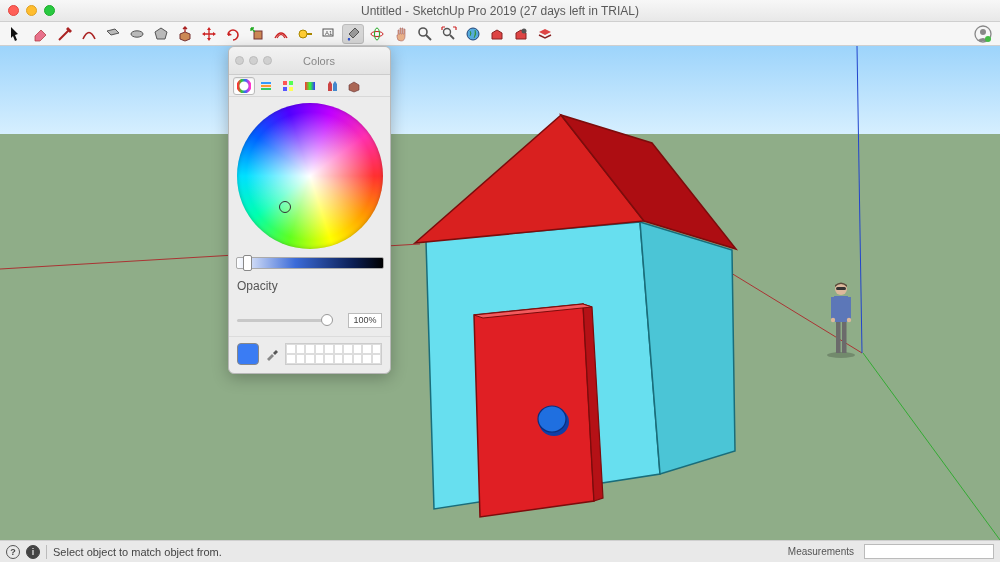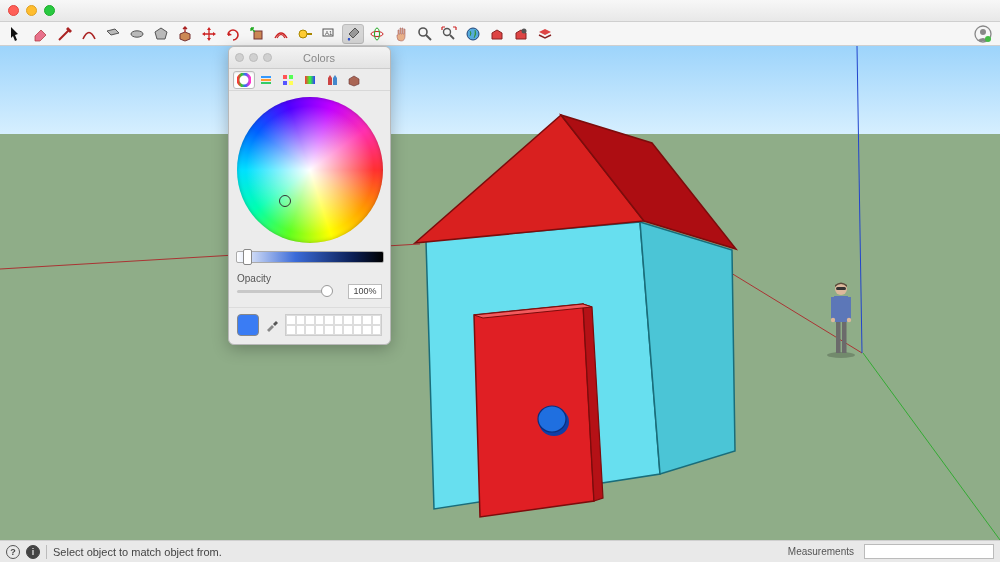--- a/index.html
+++ b/index.html
@@ -20,39 +20,39 @@
 .tbtn.active{ background:#d6d6d6; border:1px solid #bcbcbc; }
 .tbtn svg{ width:16px;height:16px; }
 .user-ic{ position:absolute; right:8px; width:18px;height:18px; }
 
 
 .viewport { position:absolute; top:46px; left:0; right:0; bottom:22px; overflow:hidden; }
 .viewport svg{ width:100%; height:100%; display:block; }
 
 
 .panel { position:absolute; top:46px; left:228px; width:163px; background:#ececec; border:1px solid #b8b8b8; border-radius:6px; box-shadow:0 4px 16px rgba(0,0,0,0.25); font-size:10px; color:#444; }
-.panel .phead{ height:22px; background:linear-gradient(#f3f3f3,#e3e3e3); border-bottom:1px solid #ccc; border-radius:6px 6px 0 0; display:flex; align-items:center; }
+.panel .phead{ height:28px; background:linear-gradient(#f3f3f3,#e3e3e3); border-bottom:1px solid #ccc; border-radius:6px 6px 0 0; display:flex; align-items:center; }
 .panel .pdots{ display:flex; gap:5px; padding-left:6px;}
 .pdot{width:9px;height:9px;border-radius:50%;background:#d0d0d0;border:0.5px solid #bcbcbc;}
 .ptitle{ flex:1; text-align:center; font-size:11px; color:#888; margin-left:-24px;}
 .ptabs{ height:22px; display:flex; align-items:center; gap:0; padding:2px 4px; border-bottom:1px solid #d8d8d8;}
 .ptab{ width:22px;height:18px;display:flex;align-items:center;justify-content:center; border:1px solid transparent; border-radius:3px; }
 .ptab.active{ background:#fff; border-color:#bbb; box-shadow:inset 0 1px 2px rgba(0,0,0,.1);}
 .wheelwrap{ padding:6px; display:flex; flex-direction:column; align-items:center;}
 .wheel{ width:146px;height:146px;border-radius:50%; position:relative;
   background: radial-gradient(circle at 50% 50%, #fff 0%, rgba(255,255,255,0) 62%),
               conic-gradient(from 90deg, #ff3030, #ff9a00, #ffff00, #60ff20, #00ffb0, #00e0ff, #0060ff, #5000ff, #c000ff, #ff30b0, #ff3030);
 }
 .wheel::after{content:"";position:absolute;inset:0;border-radius:50%;box-shadow:inset 0 0 4px rgba(0,0,0,.25);}
 .marker{ position:absolute; left:42px; top:98px; width:12px;height:12px;border-radius:50%; border:1.5px solid #333; background:transparent;}
 .lbar{ margin-top:8px; width:148px; height:12px; border:1px solid #aaa; border-radius:2px;
   background:linear-gradient(90deg,#fff 0%, #3b6bd8 40%, #0a1d52 80%, #000 100%); position:relative;}
 .lbar .thumb{position:absolute; left:6px; top:-3px; width:9px;height:16px;background:#fff;border:1px solid #888;border-radius:2px;}
 .op{ width:100%; padding:4px 8px 2px 8px;}
-.op-lab{font-size:10px;color:#555; margin-bottom:0;}
+.op-lab{font-size:12px;color:#555; margin-bottom:20px;}
 .op-row{display:flex;align-items:center;gap:16px;}
 .op-track{flex:1;height:3px;background:#c8c8c8;border-radius:2px;position:relative;}
 .op-knob{position:absolute;right:-1px;top:-5px;width:12px;height:12px;background:#fff;border:1px solid #999;border-radius:50%;}
 .op-val{width:34px;height:15px;border:1px solid #bbb;background:#fff;font-size:9px;text-align:center;line-height:13px;}
 .swatchrow{display:flex; align-items:center; gap:6px; padding:6px 8px 8px 8px; border-top:1px solid #dcdcdc; margin-top:6px;}
 .cur{width:22px;height:22px;border:1px solid #888;border-radius:4px;background:#3a7cf4;}
 .pick{width:14px;height:14px;}
 .swgrid{flex:1;display:grid;grid-template-columns:repeat(10,1fr);grid-template-rows:repeat(2,1fr);gap:0;border:1px solid #ccc;height:22px;}
 .swgrid div{border:0.5px solid #ddd;background:#fff;}
 
@@ -66,20 +66,21 @@
 </style>
 </head>
 <body>
 
 <div class="titlebar">
   <div class="traffic">
     <div class="tl red"></div>
     <div class="tl yel"></div>
     <div class="tl grn"></div>
   </div>
+  <div class="title">Untitled - SketchUp Pro 2019 (27 days left in TRIAL)</div>
 </div>
 
 <div class="toolbar">
   <div class="tbtn">
       <svg viewBox="0 0 16 16">
         <path d="M2 1 L9 8 L6 9 L8 14 L6 15 L4 10 L2 12 Z" fill="#111"></path>
       </svg>
     </div>
   <div class="tbtn">
       <svg viewBox="0 0 16 16">

